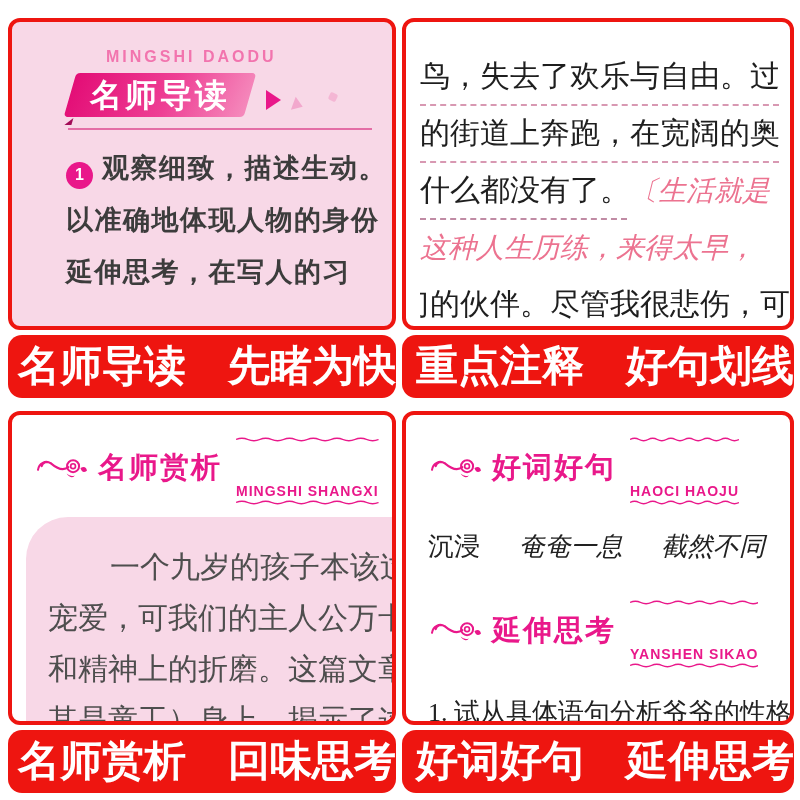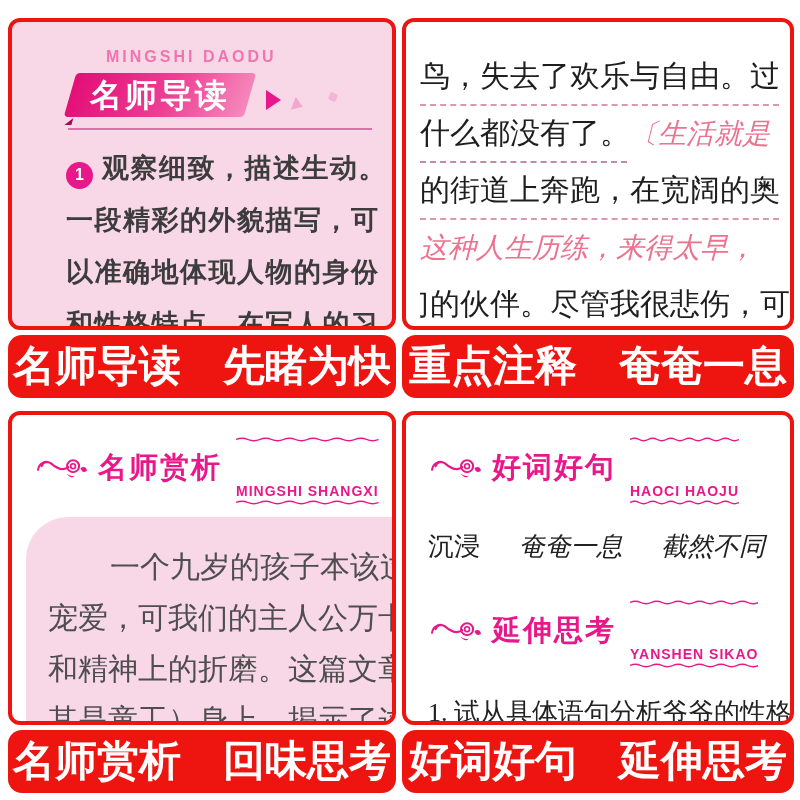--- a/index.html
+++ b/index.html
@@ -12,21 +12,21 @@
   *{margin:0;padding:0;box-sizing:border-box;}
   html,body{background:#ffffff;}
   body{width:800px;height:800px;font-family:"Liberation Sans",sans-serif;overflow:hidden;}
   .page{width:800px;height:800px;padding:18px 6px 0 8px;display:grid;
         grid-template-columns:388px 392px;column-gap:6px;row-gap:6px;background:#fff;}
   .quad{display:flex;flex-direction:column;}
   .card{border:4px solid var(--red);border-radius:12px;overflow:hidden;position:relative;background:#fff;}
   .card-top{height:312px;}
   .card-bottom{height:314px;}
   .banner{margin-top:5px;height:63px;background:var(--red);border-radius:14px;color:#fff;
-          font-weight:900;font-size:42px;line-height:62px;text-align:center;letter-spacing:0;
+          font-weight:900;font-size:42px;line-height:62px;text-align:right;letter-spacing:0;
           white-space:nowrap;overflow:hidden;}
 
   
   .card-tl{background:var(--pink);}
   .tl-pinyin{margin:26px 0 0 94px;color:#f274ae;font-weight:700;font-size:16px;letter-spacing:3px;}
   .ribbon-row{margin:6px 0 0 58px;display:flex;align-items:center;height:46px;}
   .ribbon{background:linear-gradient(100deg,#e30d76 0%,#ee3f94 55%,#f58abc 100%);
           transform:skewX(-16deg);padding:0 20px;height:44px;line-height:44px;border-radius:4px;position:relative;}
   .ribbon::before{content:'';position:absolute;left:-4px;bottom:-8px;width:0;height:0;
           border:7px solid transparent;border-right-color:#a30c58;border-bottom:none;}
@@ -89,50 +89,49 @@
         </div>
         <span class="tri-big"></span>
         <span class="tri-sm"></span>
         <span class="dot-sm"></span>
       </div>
       <div class="tl-rule"></div>
       <div class="tl-body">
         <div>
           <span class="badge">1</span><span>观察细致，描述生动。</span>
         </div>
-        <div>一段精彩的外貌描写，可</div>
         <div>以准确地体现人物的身份</div>
-        <div>和性格特点，在写人的习</div>
+        <div>延伸思考，在写人的习</div>
       </div>
     </div>
     <div class="banner">名师导读　先睹为快</div>
   </div>
 
   <div class="quad">
     <div class="card card-top card-tr">
       <div class="tr-line">
         <span>鸟，失去了欢乐与自由。过</span>
         <i class="ul"></i>
       </div>
       <div class="tr-line">
+        <span>的街道上奔跑，在宽阔的奥</span>
+        <i class="ul"></i>
+      </div>
+      <div class="tr-line">
         <span>什么都没有了。</span><span class="pink-seg">〔生活就是</span>
         <i class="ul half"></i>
       </div>
       <div class="tr-line">
-        <span>的街道上奔跑，在宽阔的奥</span>
-        <i class="ul"></i>
-      </div>
-      <div class="tr-line">
         <span class="pink-seg indent">这种人生历练，来得太早，</span>
       </div>
       <div class="tr-line">
         <span class="clipchar"><span>们</span></span><span>的伙伴。尽管我很悲伤，可</span>
       </div>
     </div>
-    <div class="banner">重点注释　奄奄一息</div>
+    <div class="banner">重点注释　好句划线</div>
   </div>
 
   <div class="quad">
     <div class="card card-bottom">
       <div class="hd">
         <svg class="flourish" width="52" height="24" viewBox="0 0 56 26">
           <g fill="none" stroke="#e9188a" stroke-width="2.2" stroke-linecap="round">
             <path d="M2 15 C3 8 10 4 16 8 C12 5 7 7 6 11"></path>
             <path d="M16 8 C23 14 30 16 35 12"></path>
           </g>

